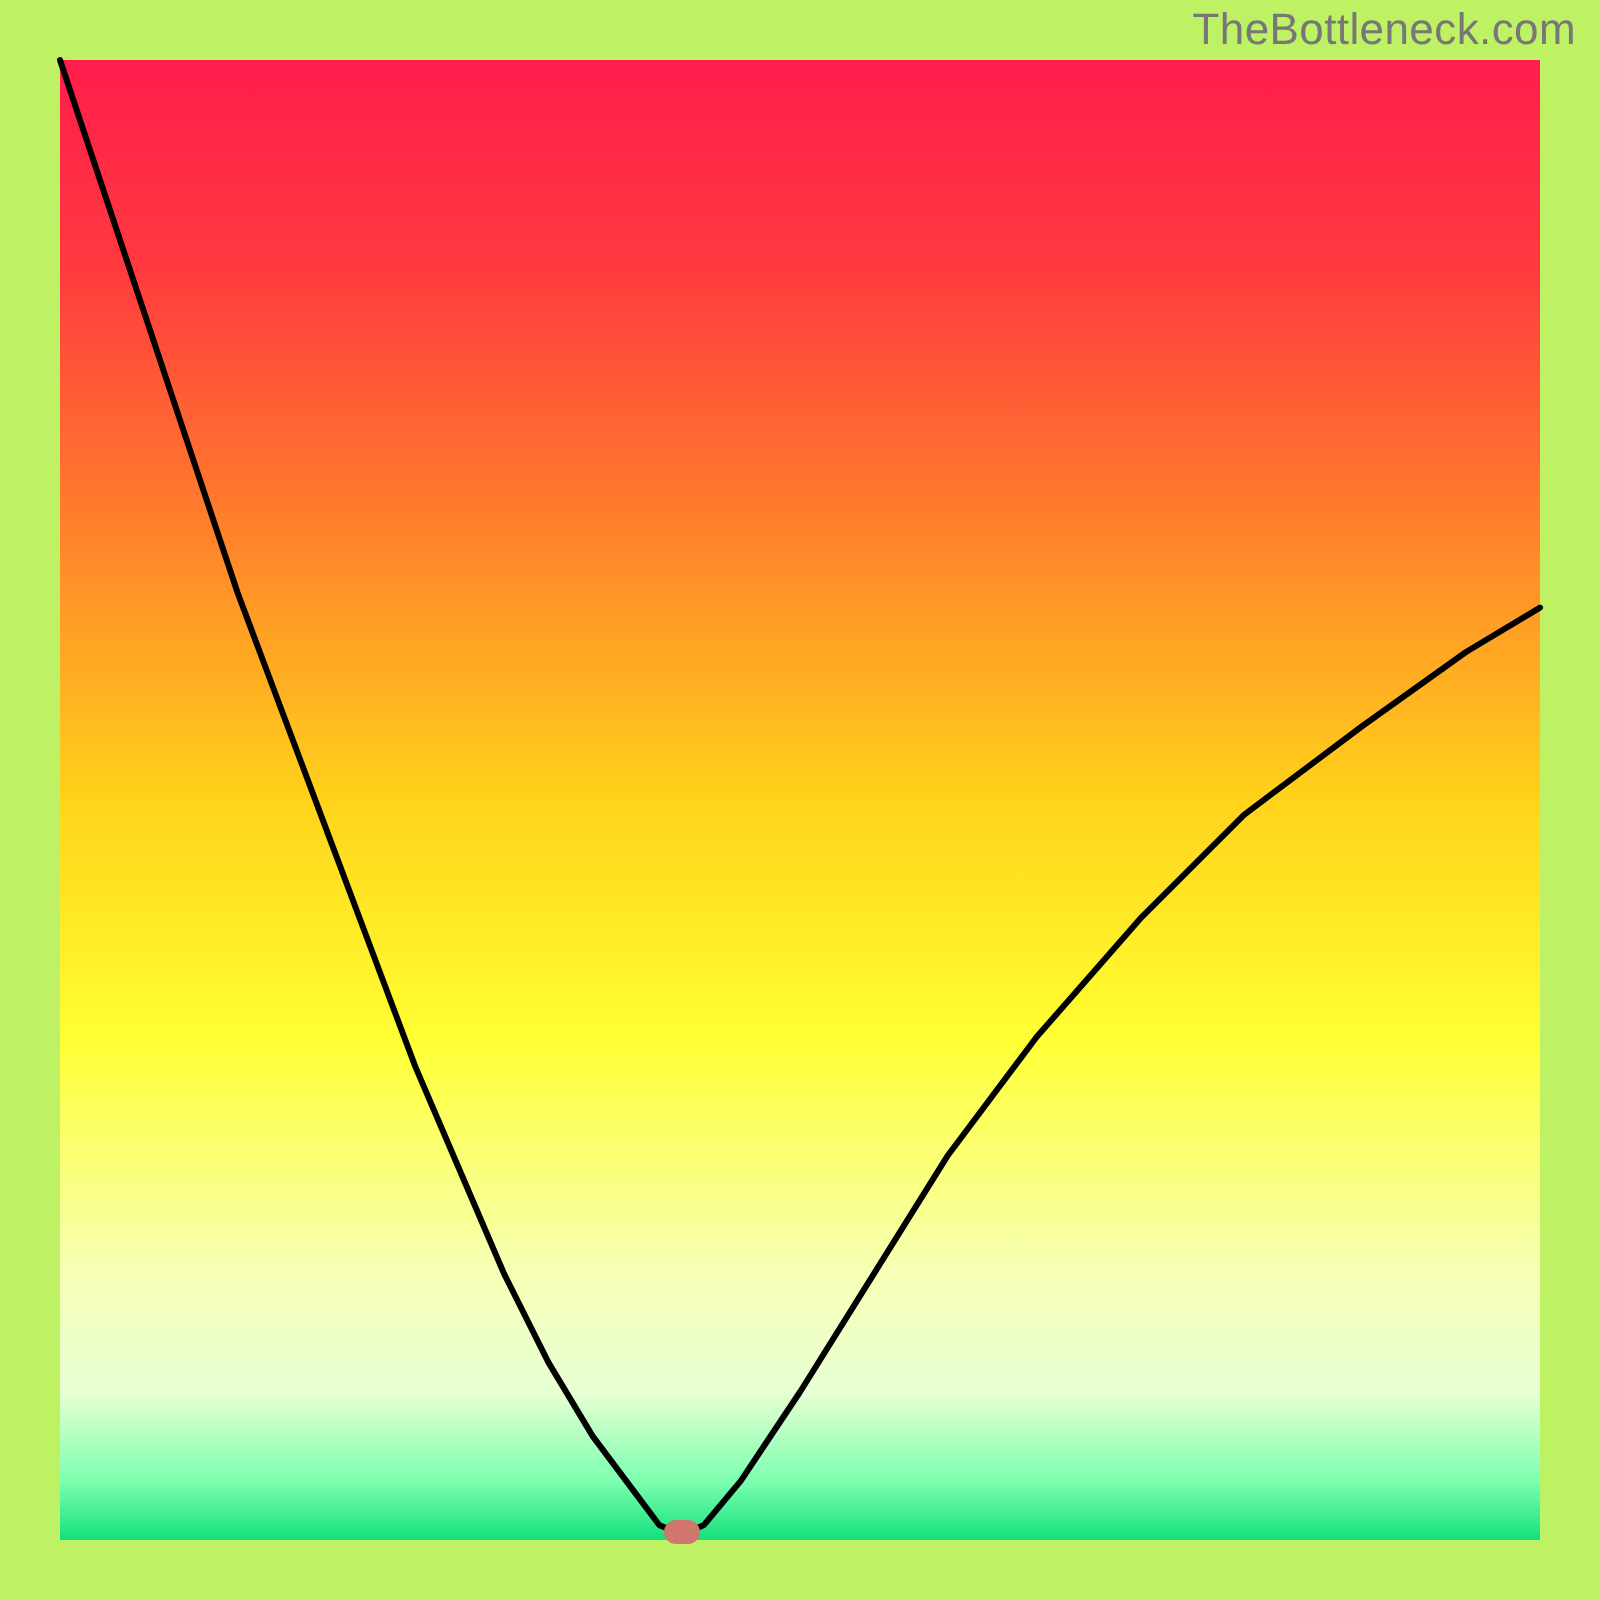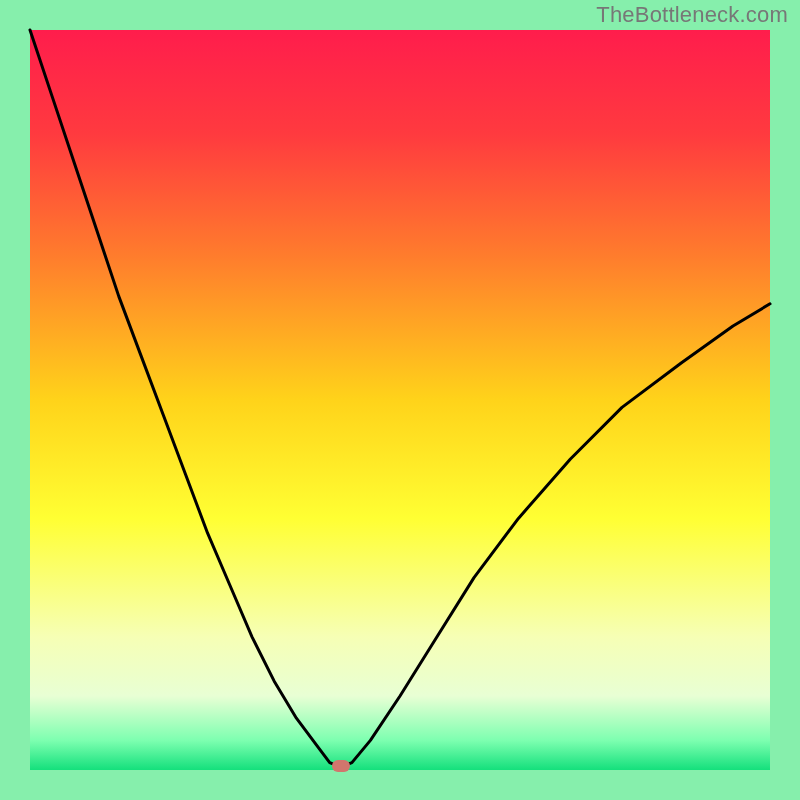--- a/index.html
+++ b/index.html
@@ -10,21 +10,21 @@
     background: #000;
     overflow: hidden;
     font-family: Arial, Helvetica, sans-serif;
   }
   .frame {
     position: absolute;
     top: 0;
     left: 0;
     width: 800px;
     height: 800px;
-    background: #86efac;
+    background: #bef264;
   }
   .plot {
     position: absolute;
     top: 30px;
     left: 30px;
     width: 740px;
     height: 740px;
     
   }
   .watermark {

